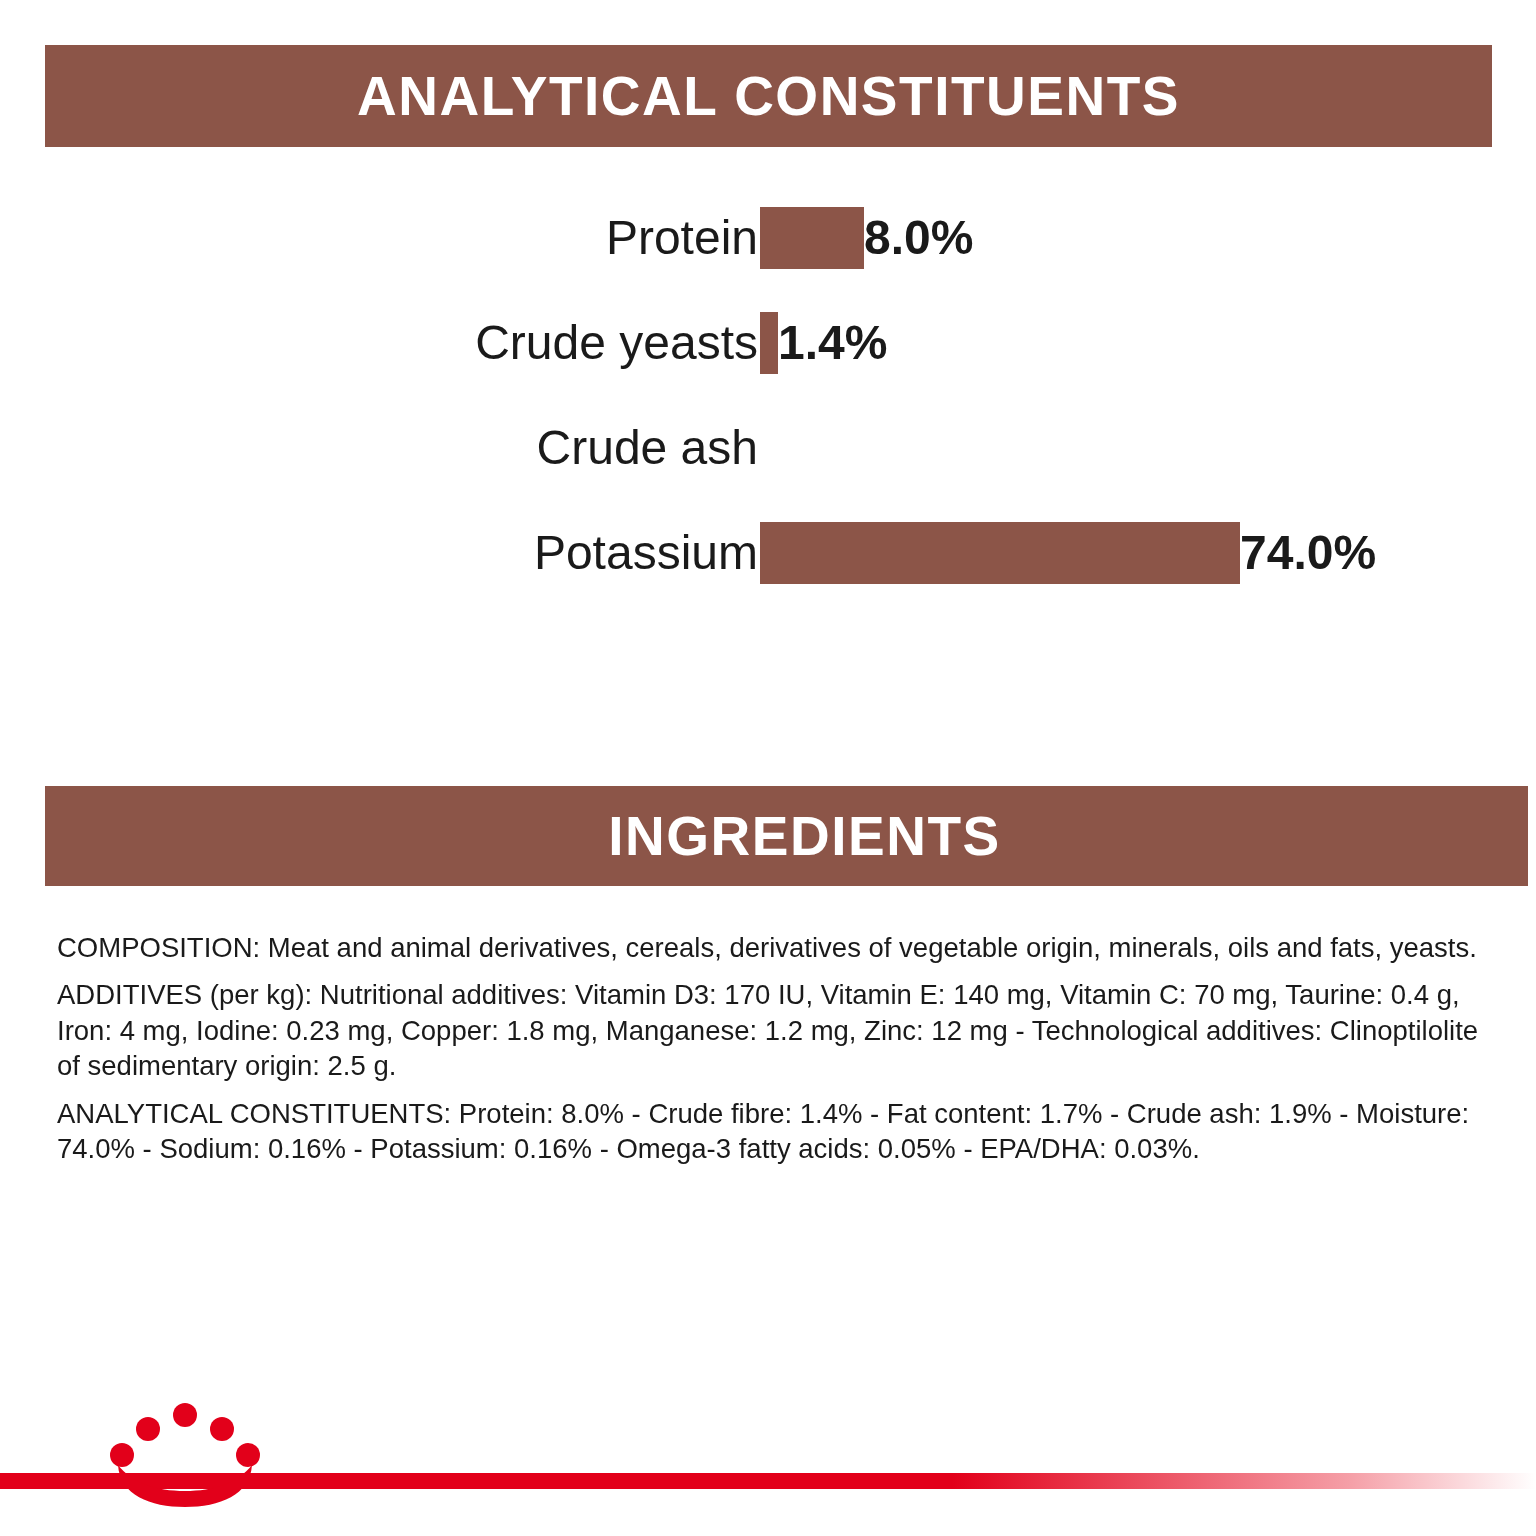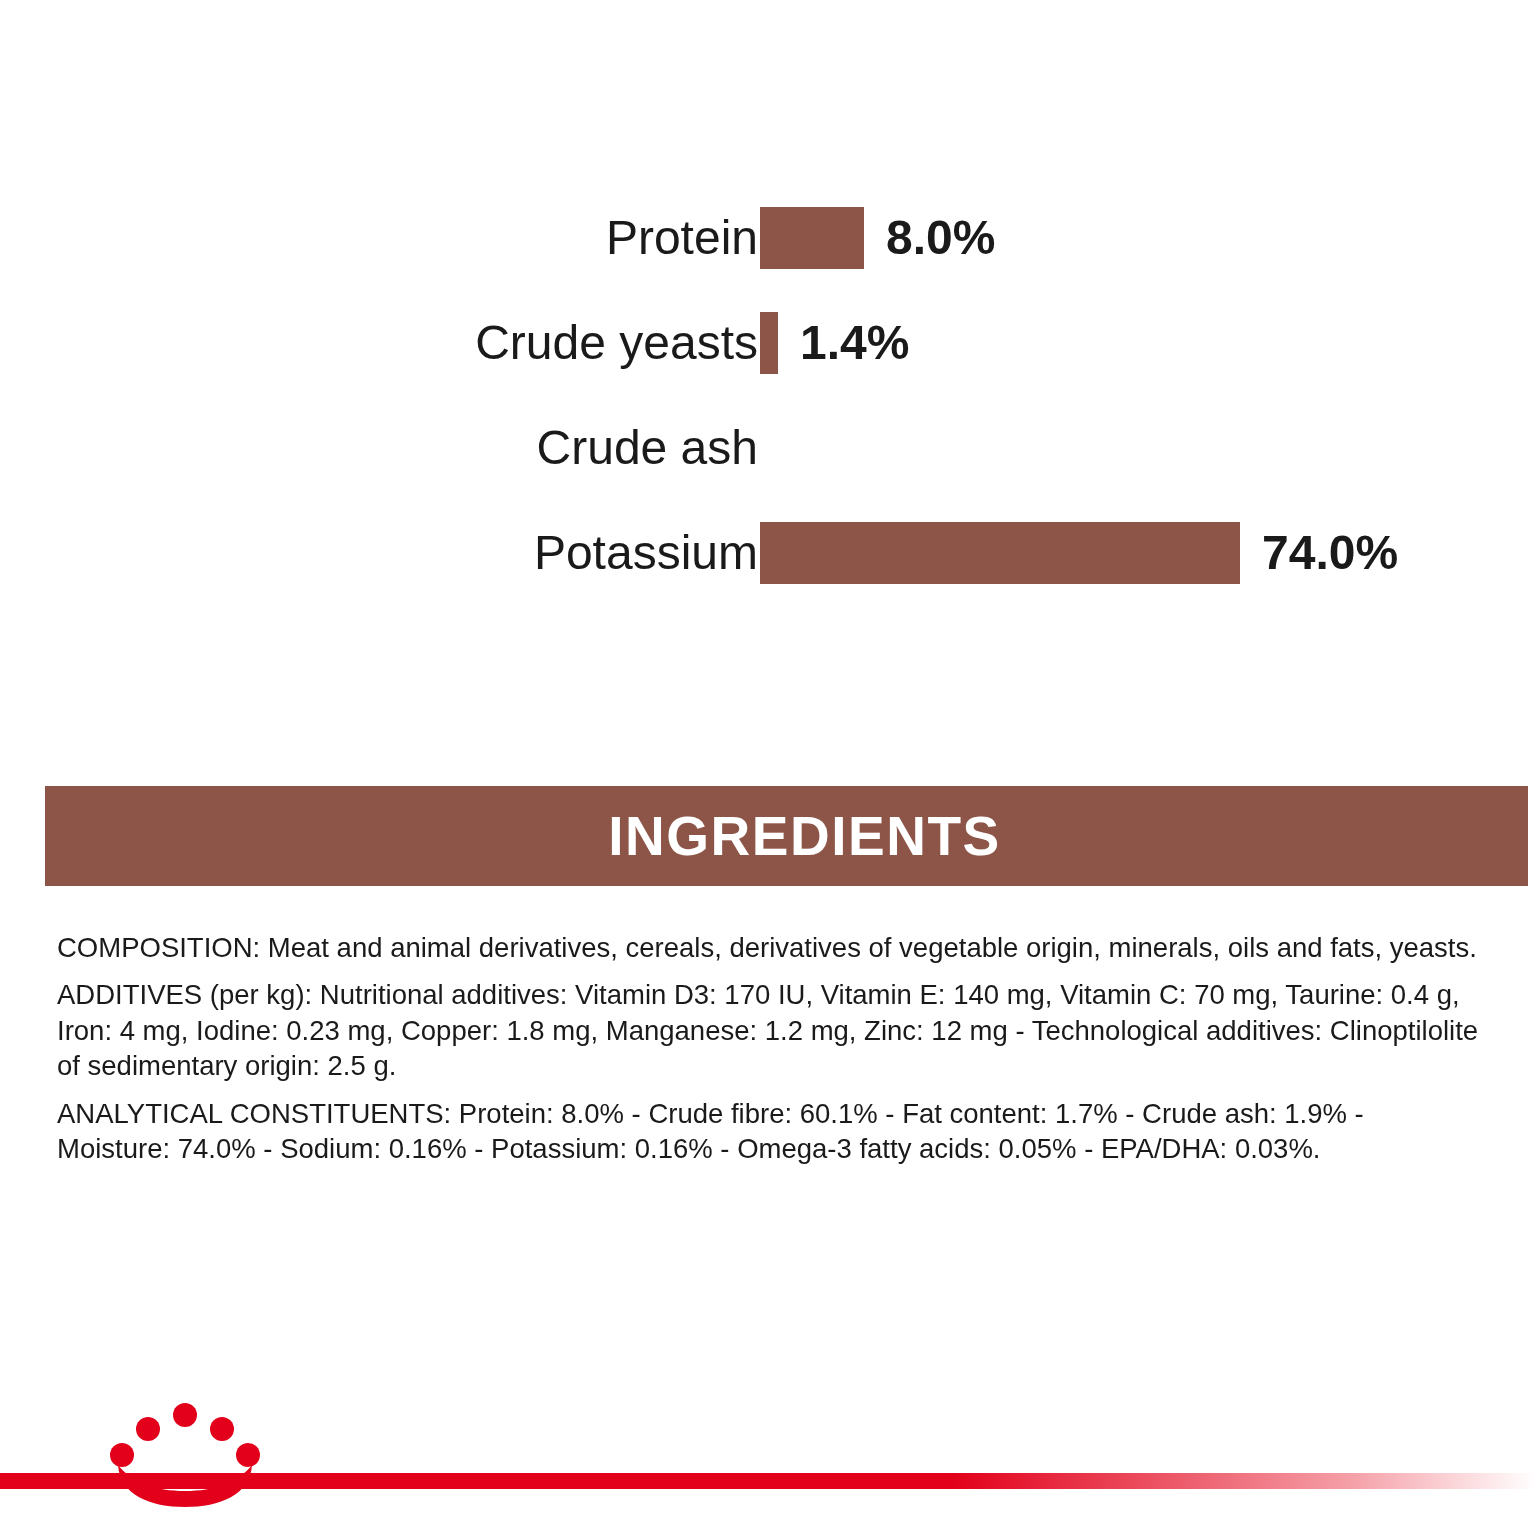--- a/index.html
+++ b/index.html
@@ -80,21 +80,20 @@
     align-items: center;
   }
   .ac-bar {
     background: #8c5548;
     height: 62px;
   }
   .ac-value {
     font-size: 48px;
     font-weight: bold;
     color: #1a1a1a;
-    padding-left: 22px;
     white-space: nowrap;
   }
 
   
   .ingredients-body {
     position: absolute;
     top: 918px;
     left: 45px;
     width: 1450px;
     font-size: 27.5px;
@@ -127,20 +126,23 @@
     bottom: 28px;
     width: 150px;
     height: 105px;
   }
 </style>
 </head>
 <body>
 
 <div class="page">
 
+  <div class="section-bar" id="bar-analytical">
+    <span class="title">ANALYTICAL CONSTITUENTS</span>
+  </div>
 
   <div class="ac-rows">
 
     <div class="ac-row">
       <div class="ac-label">Protein</div>
       <div class="ac-bar-wrap">
         <div class="ac-bar" style="width:104px;"></div>
         <div class="ac-value">8.0%</div>
       </div>
     </div>
@@ -168,21 +170,21 @@
 
   </div>
 
   <div class="section-bar" id="bar-ingredients">
     <span class="title">INGREDIENTS</span>
   </div>
 
   <div class="ingredients-body">
     <p>COMPOSITION: Meat and animal derivatives, cereals, derivatives of vegetable origin, minerals, oils and fats, yeasts.</p>
     <p>ADDITIVES (per kg): Nutritional additives: Vitamin D3: 170 IU, Vitamin E: 140 mg, Vitamin C: 70 mg, Taurine: 0.4 g, Iron: 4 mg, Iodine: 0.23 mg, Copper: 1.8 mg, Manganese: 1.2 mg, Zinc: 12 mg - Technological additives: Clinoptilolite of sedimentary origin: 2.5 g.</p>
-    <p>ANALYTICAL CONSTITUENTS: Protein: 8.0% - Crude fibre: 60.1% - Fat content: 1.7% - Crude ash: 1.9% - Moisture: 74.0% - Sodium: 0.16% - Potassium: 0.16% - Omega-3 fatty acids: 0.05% - EPA/DHA: 0.03%.</p>
+    <p>ANALYTICAL CONSTITUENTS: Protein: 8.0% - Crude fibre: 1.4% - Fat content: 1.7% - Crude ash: 1.9% - Moisture: 74.0% - Sodium: 0.16% - Potassium: 0.16% - Omega-3 fatty acids: 0.05% - EPA/DHA: 0.03%.</p>
   </div>
 
   <div class="footer">
     <div class="footer-stripe"></div>
     <svg class="crown" viewBox="0 0 150 105" aria-hidden="true">
       <g fill="#e2001a">
         <circle cx="75" cy="12" r="12"></circle>
         <circle cx="38" cy="26" r="12"></circle>
         <circle cx="112" cy="26" r="12"></circle>
         <circle cx="12" cy="52" r="12"></circle>

